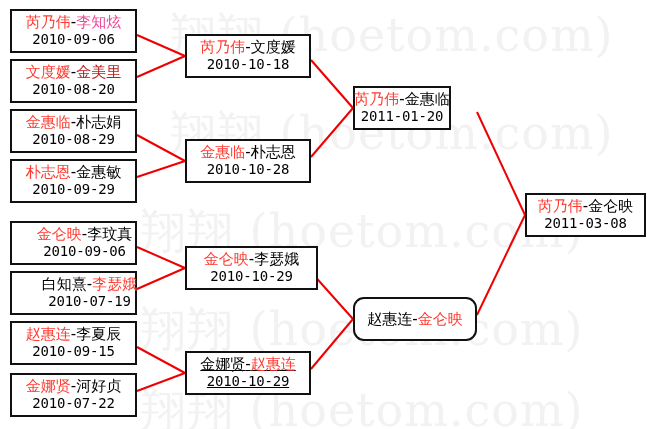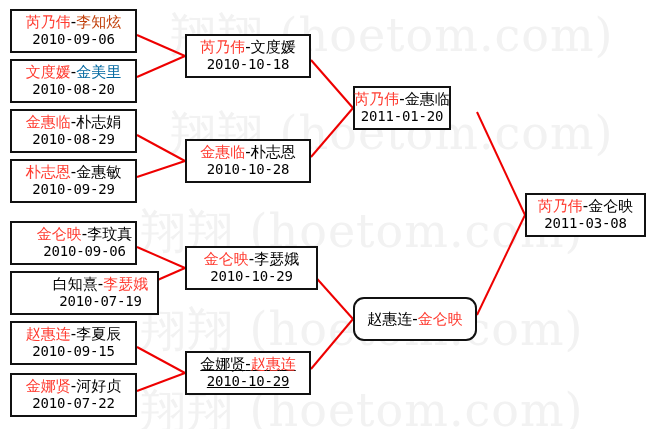--- a/index.html
+++ b/index.html
@@ -82,40 +82,40 @@
       <line x1="311" y1="60" x2="353" y2="108" stroke="#ee0000" stroke-width="2"></line>
       <line x1="311" y1="157" x2="353" y2="108" stroke="#ee0000" stroke-width="2"></line>
       <line x1="311" y1="272" x2="353" y2="319" stroke="#ee0000" stroke-width="2"></line>
       <line x1="311" y1="369" x2="353" y2="319" stroke="#ee0000" stroke-width="2"></line>
       <line x1="477" y1="112" x2="525" y2="215" stroke="#ee0000" stroke-width="2"></line>
       <line x1="477" y1="315" x2="525" y2="215" stroke="#ee0000" stroke-width="2"></line>
     </svg>
 
   <div id="boxes">
       <div class="match" style="left: 10px; top: 9px; width: 127px; height: 44px; border-color: rgb(17, 17, 17);">
-        <div class="players"><span class="w" style="color: rgb(255, 59, 48);">芮乃伟</span><span class="sep">-</span><span class="l" style="color: #c2410c;">李知炫</span></div>
+        <div class="players"><span class="w" style="color: rgb(255, 59, 48);">芮乃伟</span><span class="sep">-</span><span class="l" style="color: #ec4899;">李知炫</span></div>
         <div class="date">2010-09-06</div>
       </div>
       <div class="match" style="left: 10px; top: 59px; width: 127px; height: 44px; border-color: rgb(17, 17, 17);">
-        <div class="players"><span class="w" style="color: rgb(255, 59, 48);">文度媛</span><span class="sep">-</span><span class="l" style="color: #0369a1;">金美里</span></div>
+        <div class="players"><span class="w" style="color: rgb(255, 59, 48);">文度媛</span><span class="sep">-</span><span class="l" style="color: #b91c1c;">金美里</span></div>
         <div class="date">2010-08-20</div>
       </div>
       <div class="match" style="left: 10px; top: 109px; width: 127px; height: 44px; border-color: rgb(17, 17, 17);">
         <div class="players"><span class="w" style="color: rgb(255, 59, 48);">金惠临</span><span class="sep">-</span><span class="l" style="color: rgb(0, 0, 0);">朴志娟</span></div>
         <div class="date">2010-08-29</div>
       </div>
       <div class="match" style="left: 10px; top: 159px; width: 127px; height: 44px; border-color: rgb(17, 17, 17);">
         <div class="players"><span class="w" style="color: rgb(255, 59, 48);">朴志恩</span><span class="sep">-</span><span class="l" style="color: rgb(0, 0, 0);">金惠敏</span></div>
         <div class="date">2010-09-29</div>
       </div>
       <div class="match" style="left: 10px; top: 221px; width: 127px; height: 44px; border-color: rgb(17, 17, 17); padding-left: 22px;">
         <div class="players"><span class="w" style="color: rgb(255, 59, 48);">金仑映</span><span class="sep">-</span><span class="l" style="color: rgb(0, 0, 0);">李玟真</span></div>
         <div class="date">2010-09-06</div>
       </div>
-      <div class="match" style="left: 10px; top: 271px; width: 149px; height: 44px; border-color: rgb(17, 17, 17); padding-left: 32px;">
+      <div class="match" style="left: 10px; top: 271px; width: 127px; height: 44px; border-color: rgb(17, 17, 17); padding-left: 32px;">
         <div class="players"><span class="l" style="color: rgb(0, 0, 0);">白知熹</span><span class="sep">-</span><span class="w" style="color: rgb(255, 59, 48);">李瑟娥</span></div>
         <div class="date">2010-07-19</div>
       </div>
       <div class="match" style="left: 10px; top: 321px; width: 127px; height: 44px; border-color: rgb(17, 17, 17);">
         <div class="players"><span class="w" style="color: rgb(255, 59, 48);">赵惠连</span><span class="sep">-</span><span class="l" style="color: rgb(0, 0, 0);">李夏辰</span></div>
         <div class="date">2010-09-15</div>
       </div>
       <div class="match" style="left: 10px; top: 373px; width: 127px; height: 44px; border-color: rgb(17, 17, 17);">
         <div class="players"><span class="w" style="color: rgb(255, 59, 48);">金娜贤</span><span class="sep">-</span><span class="l" style="color: rgb(0, 0, 0);">河好贞</span></div>
         <div class="date">2010-07-22</div>

